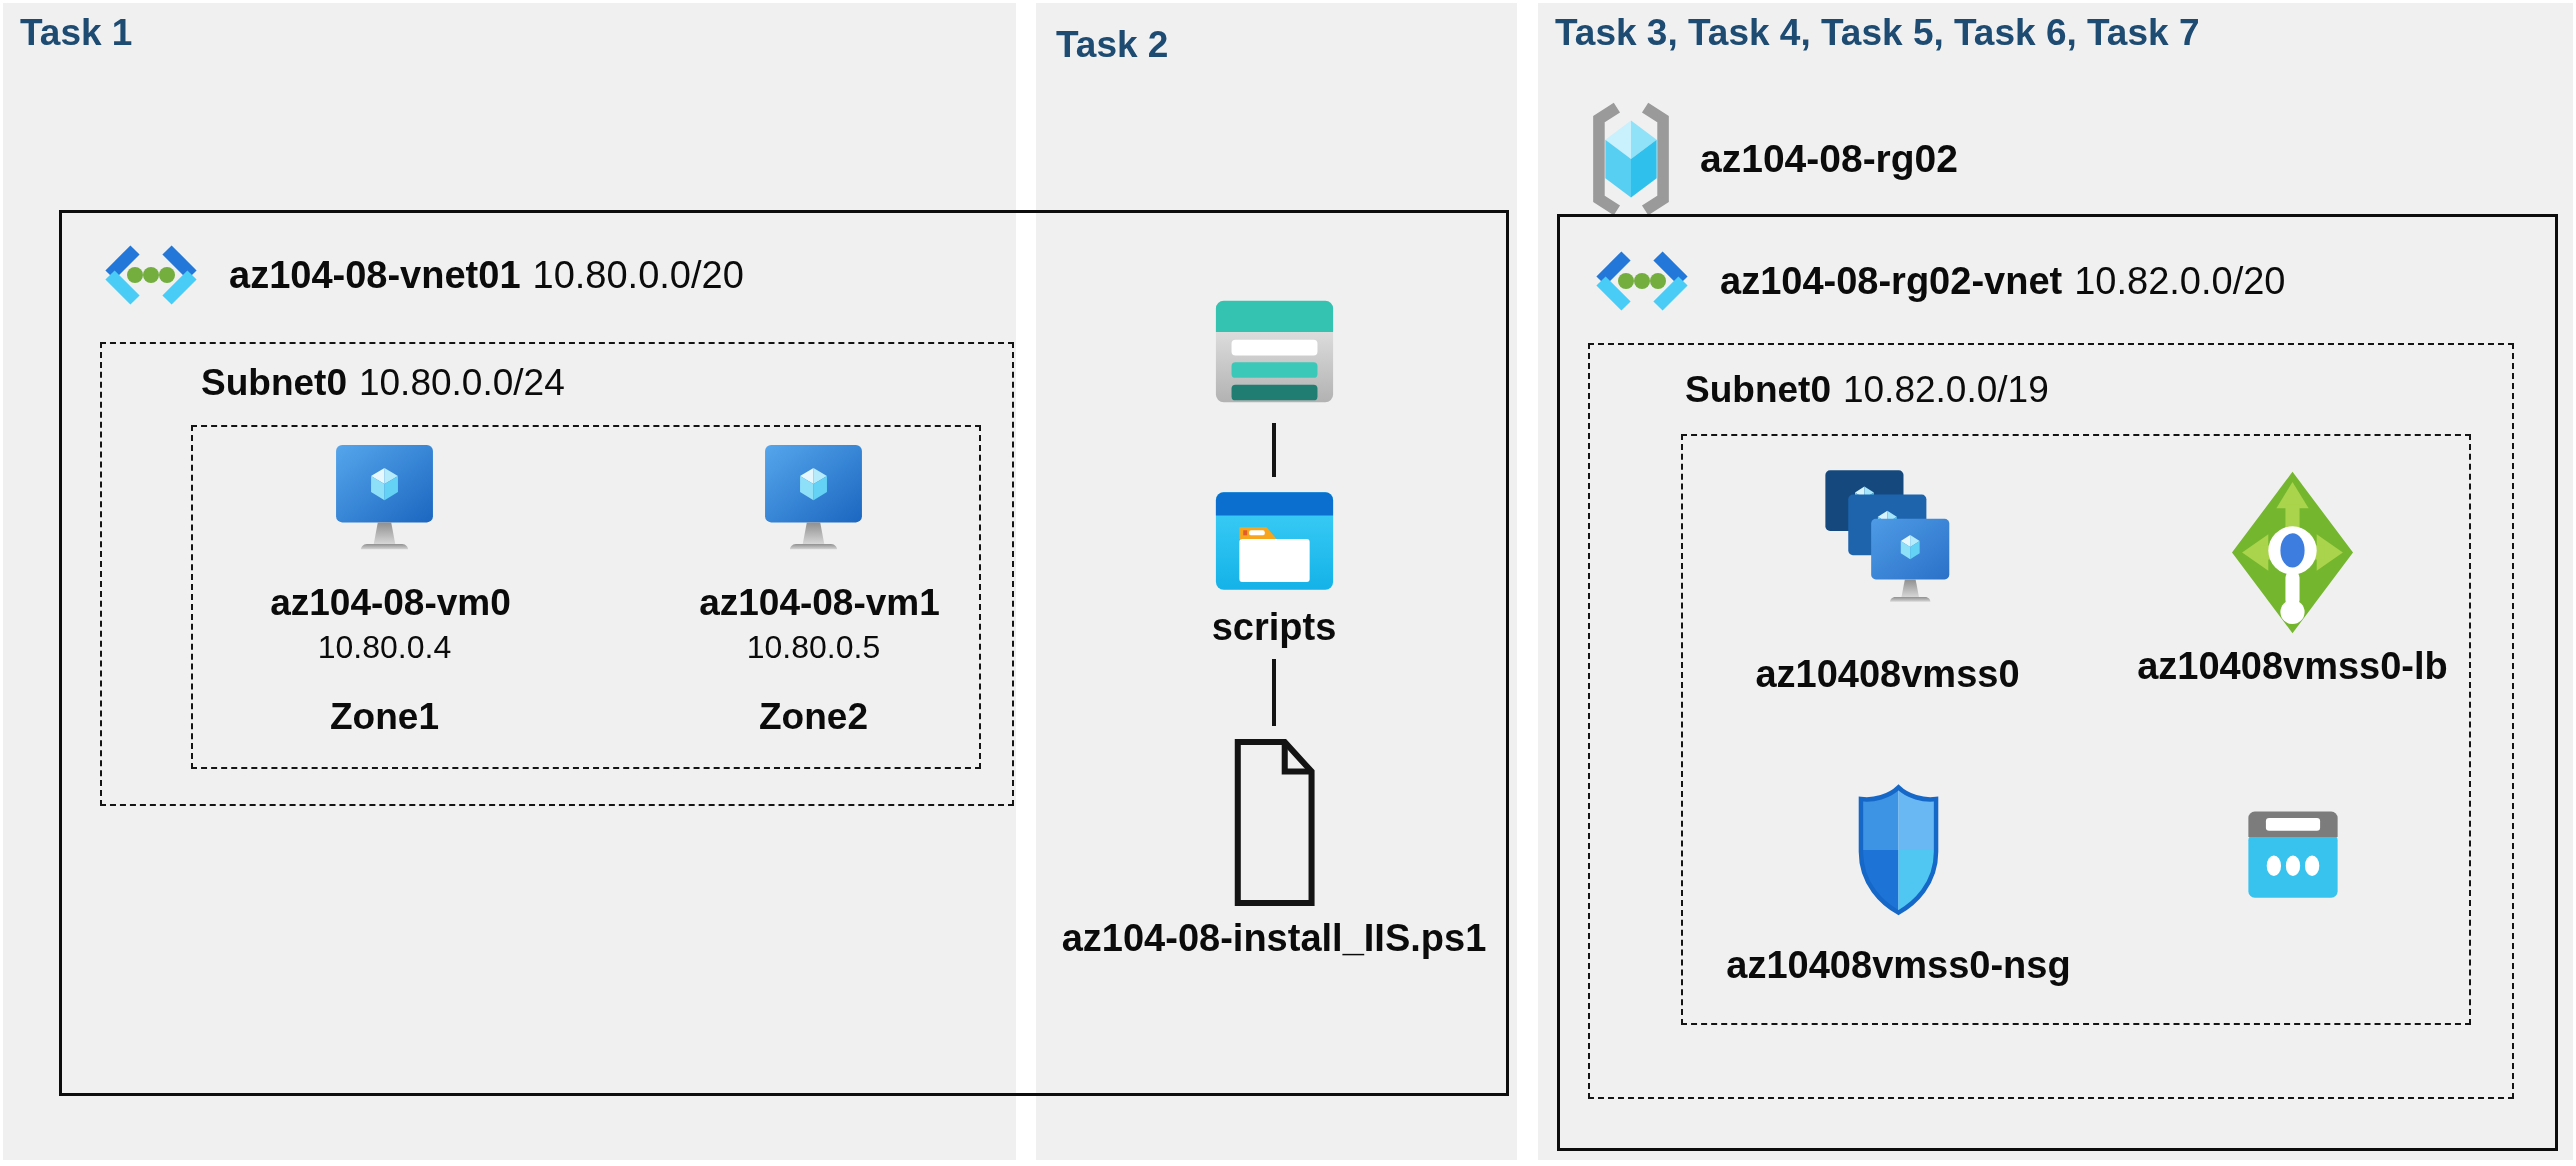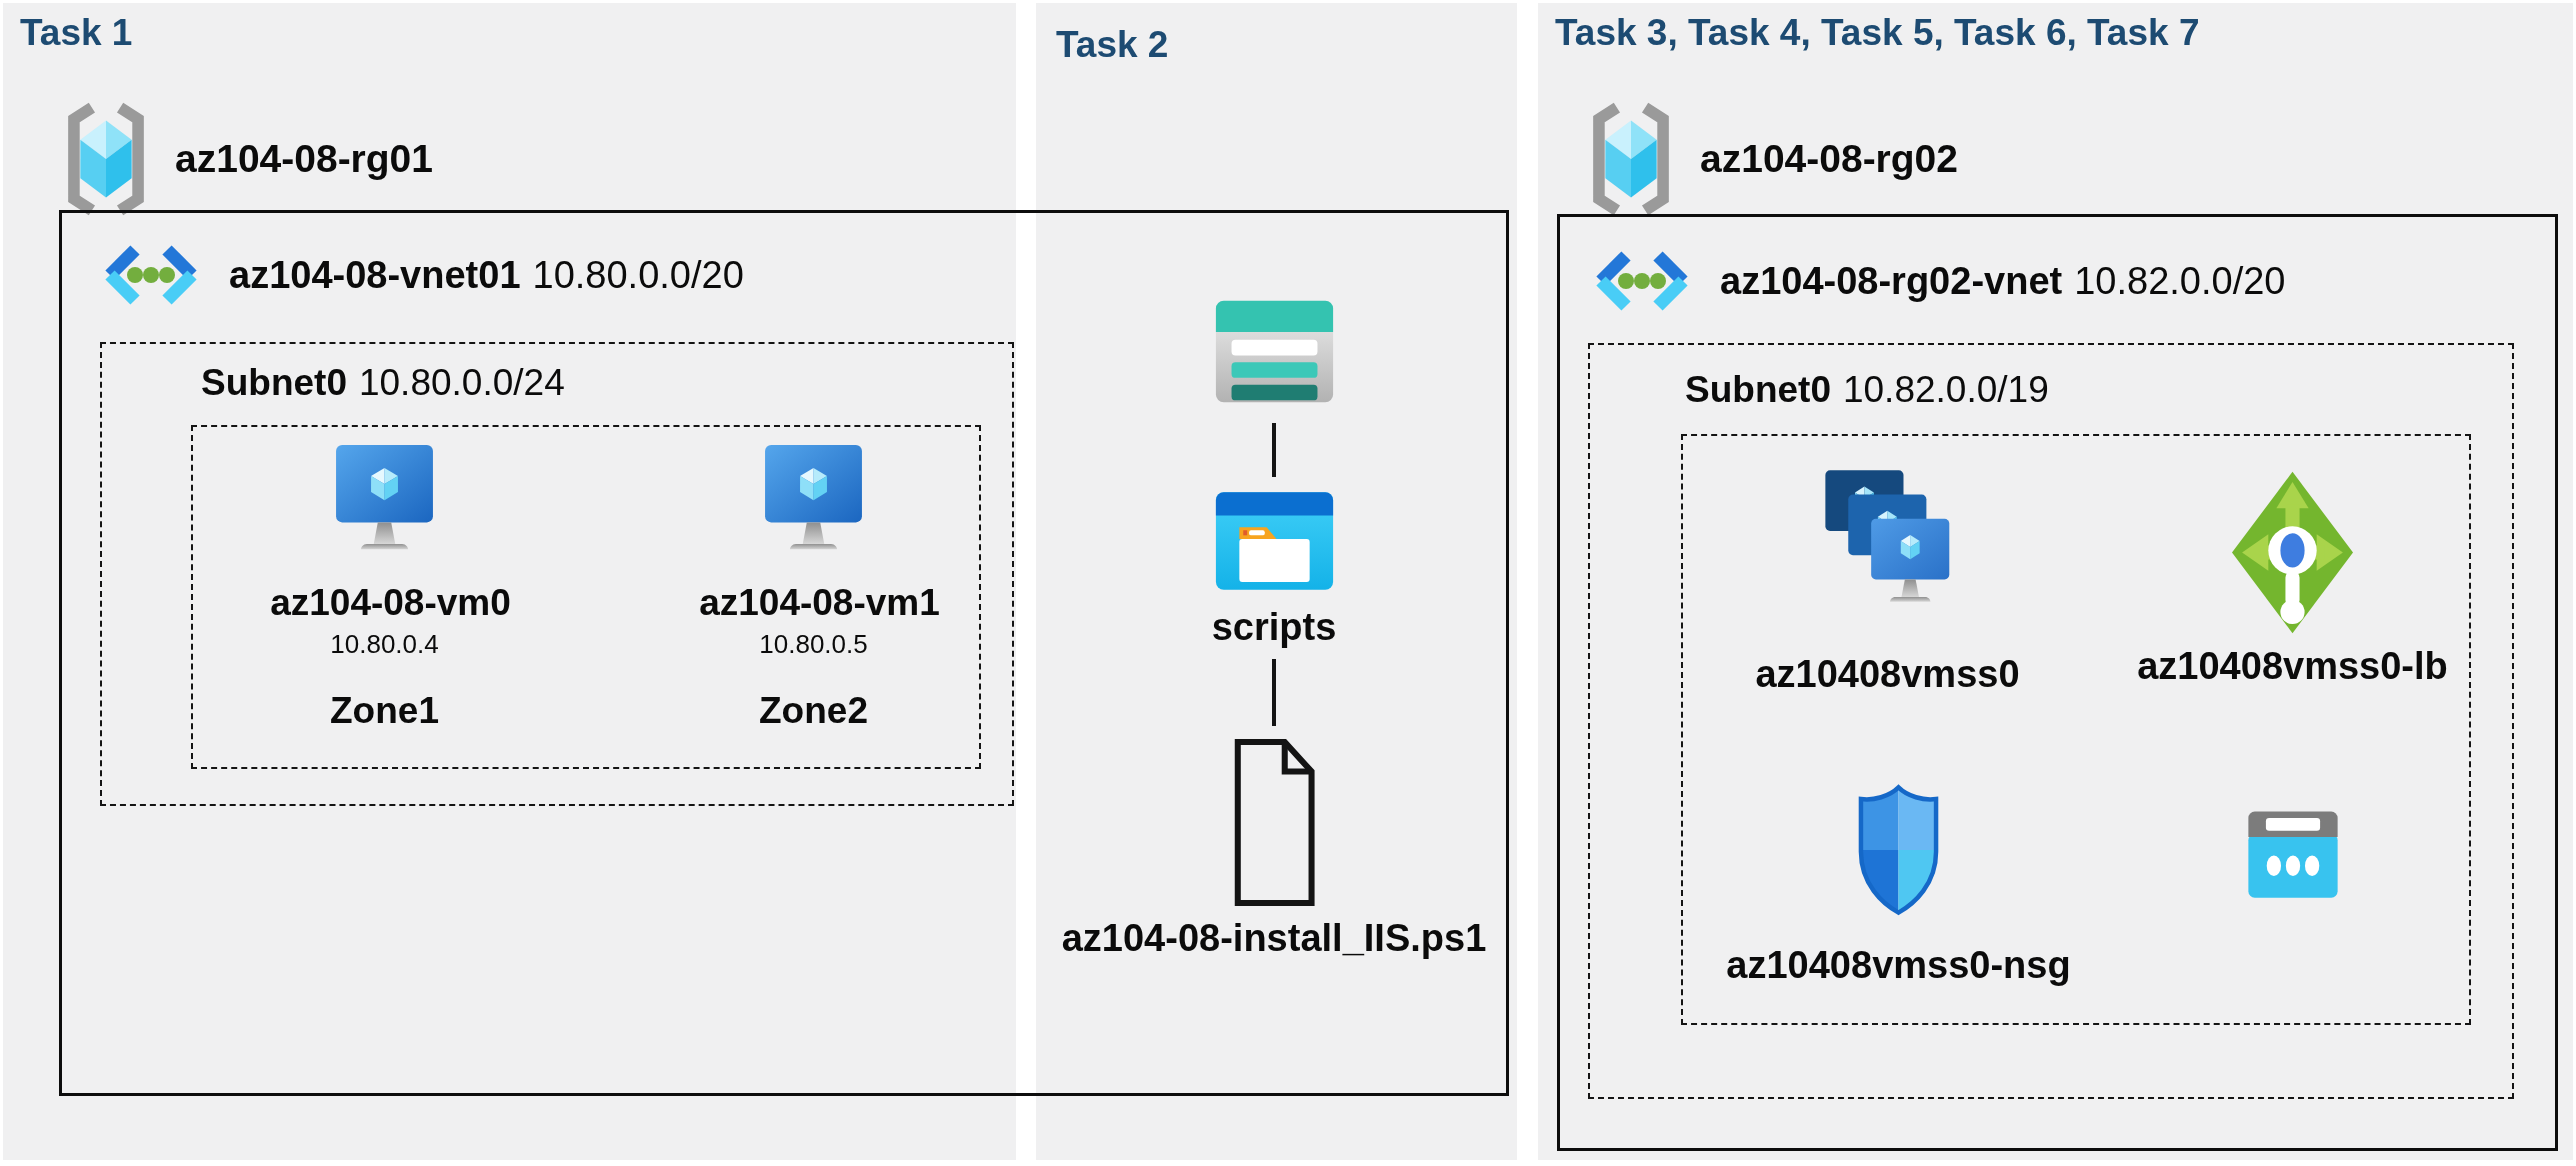--- a/index.html
+++ b/index.html
@@ -38,21 +38,21 @@
   .sub1{left:100px;top:342px;width:910px;height:460px;}
   .inner1{left:191px;top:425px;width:786px;height:340px;}
   .sub2{left:1588px;top:343px;width:922px;height:752px;}
   .inner2{left:1681px;top:434px;width:786px;height:587px;}
   .subnet-label{position:absolute;font-size:37px;white-space:nowrap;}
   .sublab1{left:201px;top:362px;}
   .sublab2{left:1685px;top:369px;}
 
   .col{position:absolute;display:flex;flex-direction:column;align-items:center;}
   .col-label{font-size:38px;font-weight:700;white-space:nowrap;text-align:center;}
-  .ip-label{font-size:26px;font-weight:400;white-space:nowrap;}
+  .ip-label{font-size:32px;font-weight:400;white-space:nowrap;}
 
   .vm0{left:236px;top:445px;width:297px;}
   .vm1{left:665px;top:445px;width:297px;}
   .vm-col svg{width:97px;height:109px;}
   .vm-name{margin-top:28px;font-size:37px;margin-left:12px;}
   .vm-ip{margin-top:5.4px;}
   .vm-zone{margin-top:30px;font-size:37px;}
 
   .storage-col{left:1085px;top:289px;width:378px;}
   .storage-col .icon-storage{width:125px;height:125px;}
@@ -83,31 +83,20 @@
 <div class="canvas">
 
   <div class="panel p1"></div>
   <div class="panel p2"></div>
   <div class="panel p3"></div>
 
   <div class="task-title t1">Task 1</div>
   <div class="task-title t2">Task 2</div>
   <div class="task-title t3">Task 3, Task 4, Task 5, Task 6, Task 7</div>
 
-  <div class="rg-row rg1">
-    <svg viewBox="0 0 70 92">
-      <polyline points="24,6 10,15 10,77 24,86" fill="none" stroke="#9a9a9a" stroke-width="9"></polyline>
-      <polyline points="46,6 60,15 60,77 46,86" fill="none" stroke="#9a9a9a" stroke-width="9"></polyline>
-      <polygon points="35,16 15,31 35,46" fill="#c9f1fd"></polygon>
-      <polygon points="35,16 55,31 35,46" fill="#8fe2f8"></polygon>
-      <polygon points="15,31 15,61 35,76 35,46" fill="#57cff2"></polygon>
-      <polygon points="55,31 55,61 35,76 35,46" fill="#2fc0ec"></polygon>
-    </svg>
-    <div class="rg-label">az104-08-rg01</div>
-  </div>
 
   <div class="rg-row rg2">
     <svg viewBox="0 0 70 92">
       <polyline points="24,6 10,15 10,77 24,86" fill="none" stroke="#9a9a9a" stroke-width="9"></polyline>
       <polyline points="46,6 60,15 60,77 46,86" fill="none" stroke="#9a9a9a" stroke-width="9"></polyline>
       <polygon points="35,16 15,31 35,46" fill="#c9f1fd"></polygon>
       <polygon points="35,16 55,31 35,46" fill="#8fe2f8"></polygon>
       <polygon points="15,31 15,61 35,76 35,46" fill="#57cff2"></polygon>
       <polygon points="55,31 55,61 35,76 35,46" fill="#2fc0ec"></polygon>
     </svg>

